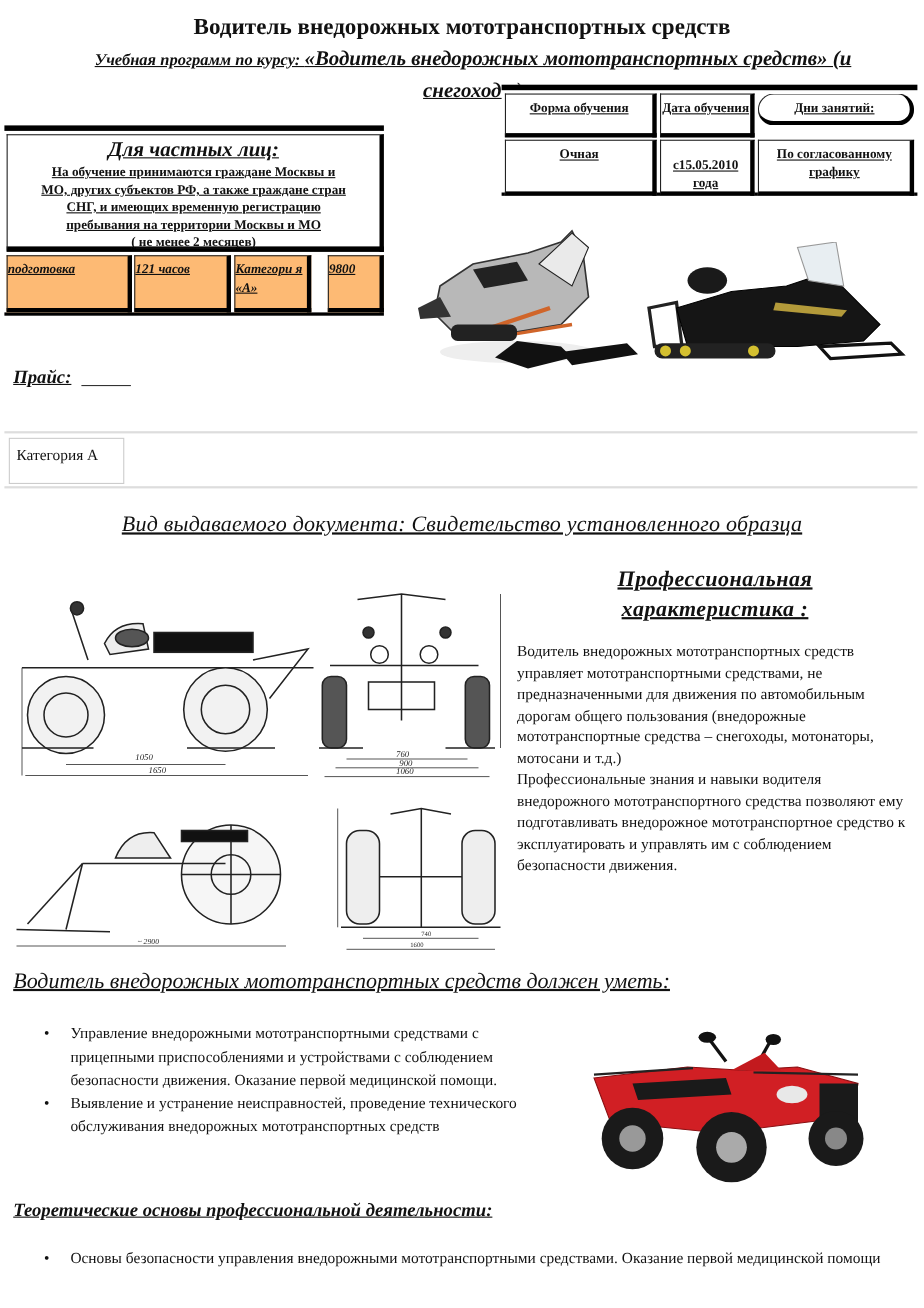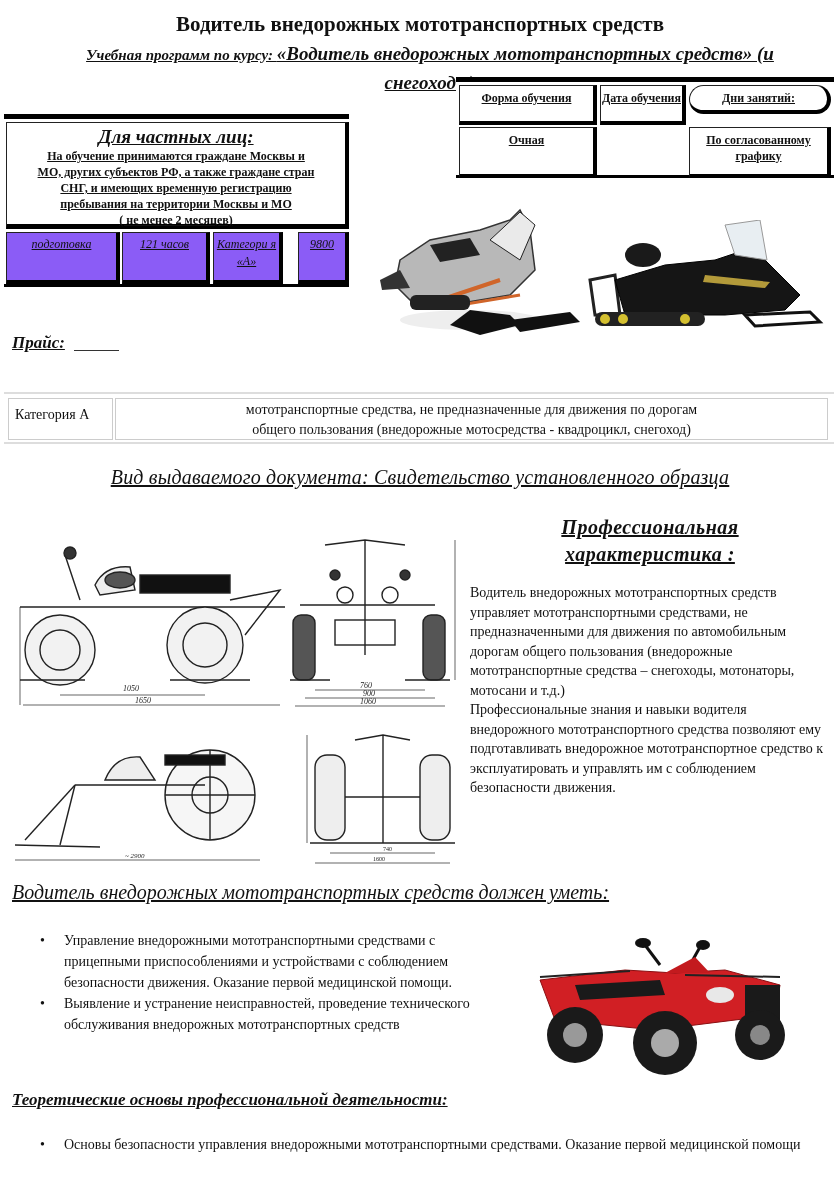--- a/index.html
+++ b/index.html
@@ -10,21 +10,21 @@
   .subtitle { left: 50px; top: 40px; width: 760px; font-style: italic; font-weight: bold; font-size: 19px; line-height: 27px; text-align: center; text-decoration: underline; }
   .sub-small { font-size: 15px; }
   
   .info-table { left: 456px; top: 77px; width: 378px; height: 101px; border-top: 5px solid #000; border-bottom: 3px solid #000; box-sizing: border-box; background: #fff; }
   .cell { position: absolute; background: #fff; border: 1px solid #222; border-right: 4px solid #000; border-bottom: 4px solid #000; box-sizing: border-box; font-weight: bold; font-size: 12px; text-align: center; text-decoration: underline; line-height: 16px; padding-top: 4px; }
   
   .private { left: 4px; top: 114px; width: 345px; height: 115px; border-top: 5px solid #000; box-sizing: border-box; }
   .private-inner { position: absolute; left: 2px; top: 3px; right: 0; bottom: 0; border: 1px solid #222; border-right: 4px solid #000; border-bottom: 5px solid #000; text-align: center; font-weight: bold; font-size: 12px; line-height: 16px; }
   .private-head { font-style: italic; font-size: 19px; line-height: 22px; text-decoration: underline; margin-top: 3px; }
   .stats-row { left: 4px; top: 232px; width: 345px; height: 55px; border-bottom: 3px solid #000; box-sizing: border-box; }
-  .stat { position: absolute; top: 0; height: 52px; border: 1px solid #222; border-right: 4px solid #000; border-bottom: 4px solid #000; box-sizing: border-box; background: #8b5cf6; font-weight: normal; font-style: italic; font-size: 12px; text-align: center; text-decoration: underline; line-height: 17px; padding-top: 3px; }
+  .stat { position: absolute; top: 0; height: 52px; border: 1px solid #222; border-right: 4px solid #000; border-bottom: 4px solid #000; box-sizing: border-box; background: #fdba74; font-weight: bold; font-style: italic; font-size: 12px; text-align: left; text-decoration: underline; line-height: 17px; padding-top: 3px; }
   .price { left: 12px; top: 333px; font-style: italic; font-weight: bold; font-size: 17px; text-decoration: underline; }
   .price-line { left: 74px; top: 350px; width: 45px; border-bottom: 1px solid #333; }
   
   .cat-table { left: 4px; top: 392px; width: 830px; height: 52px; border-top: 2px solid #ddd; border-bottom: 2px solid #ddd; box-sizing: border-box; }
   .cat-cell { position: absolute; top: 4px; height: 42px; border: 1px solid #ccc; box-sizing: border-box; font-size: 14px; line-height: 20px; }
   .doc-heading { left: 0; width: 840px; top: 466px; text-align: center; font-style: italic; font-size: 20px; text-decoration: underline; letter-spacing: 0.2px; }
   .prof-heading { left: 470px; width: 360px; top: 514px; text-align: center; font-style: italic; font-weight: bold; font-size: 20px; line-height: 27px; text-decoration: underline; letter-spacing: 0.5px; }
   .prof-text { left: 470px; top: 583px; width: 360px; font-size: 14px; line-height: 19.5px; }
   .must-heading { left: 12px; top: 881px; font-style: italic; font-size: 20px; text-decoration: underline; }
   .bullets { left: 40px; top: 930px; width: 470px; font-size: 14px; line-height: 21px; margin: 0; padding: 0; list-style: none; }
@@ -42,20 +42,21 @@
 <div class="abs title">Водитель внедорожных мототранспортных средств</div>
 <div class="abs subtitle">
   <span class="sub-small">Учебная программ по курсу: </span><span>«Водитель внедорожных  мототранспортных средств» (и снегоходы)</span>
 </div>
 
 <div class="abs info-table">
   <div class="cell" style="left:3px; top:3px; width:138px; height:40px;">Форма обучения</div>
   <div class="cell" style="left:144px; top:3px; width:86px; height:40px;">Дата обучения</div>
   <div class="cell" style="left:233px; top:3px; width:142px; height:29px;border-radius:16px;">Дни занятий:</div>
   <div class="cell" style="left:3px; top:45px; width:138px; height:51px;">Очная</div>
+  <div class="cell" style="left:144px; top:45px; width:86px; height:51px; padding-top:14px;">с15.05.2010 года</div>
   <div class="cell" style="left:233px; top:45px; width:142px; height:51px;">По согласованному графику</div>
 </div>
 
 <div class="abs private">
   <div class="private-inner">
     <div class="private-head">Для частных лиц:</div>
     <div class="u">На обучение принимаются граждане Москвы и</div>
     <div class="u">МО, других субъектов РФ, а также граждане стран</div>
     <div class="u">СНГ, и имеющих временную регистрацию</div>
     <div class="u">пребывания на территории Москвы и МО</div>
@@ -97,24 +98,20 @@
       <circle cx="100" cy="99" r="5" fill="#d4c030"></circle>
     <path d="M160 95 L225 92 L235 102 L170 106 Z" fill="none" stroke="#111" stroke-width="3"></path>
   </svg>
 </div>
 
 <div class="abs price">Прайс:</div>
 <div class="abs price-line"></div>
 
 <div class="abs cat-table">
   <div class="cat-cell" style="left:4px; width:105px; padding:6px 0 0 6px;">Категория А</div>
-  <div class="cat-cell" style="left:111px; width:713px; text-align:center; padding-top:1px;">
-    <div>мототранспортные средства, не предназначенные для движения по дорогам</div>
-    <div>общего пользования (внедорожные мотосредства - квадроцикл, снегоход)</div>
-  </div>
 </div>
 
 <div class="abs doc-heading">Вид выдаваемого документа: Свидетельство установленного образца</div>
 
 <div class="abs" style="left:5px; top:525px; width:455px; height:345px;">
   <svg width="455" height="345" viewBox="0 0 455 345" fill="none" stroke="#222" stroke-width="1.4">
 
     <g>
       <line x1="15" y1="82" x2="15" y2="180" stroke-width="0.7"></line>
       <line x1="15" y1="82" x2="280" y2="82"></line>

